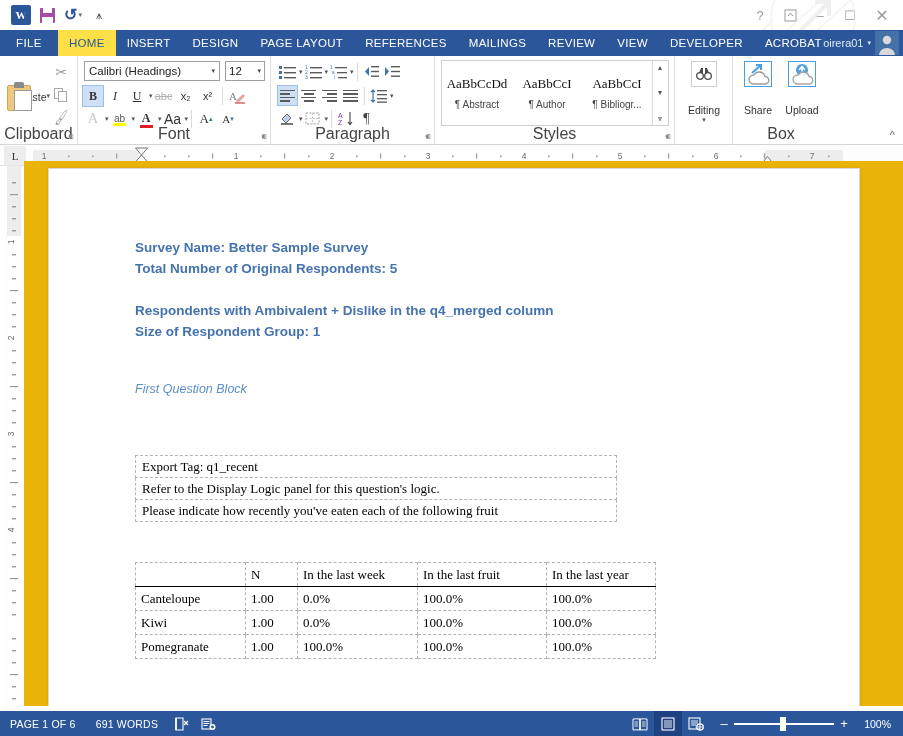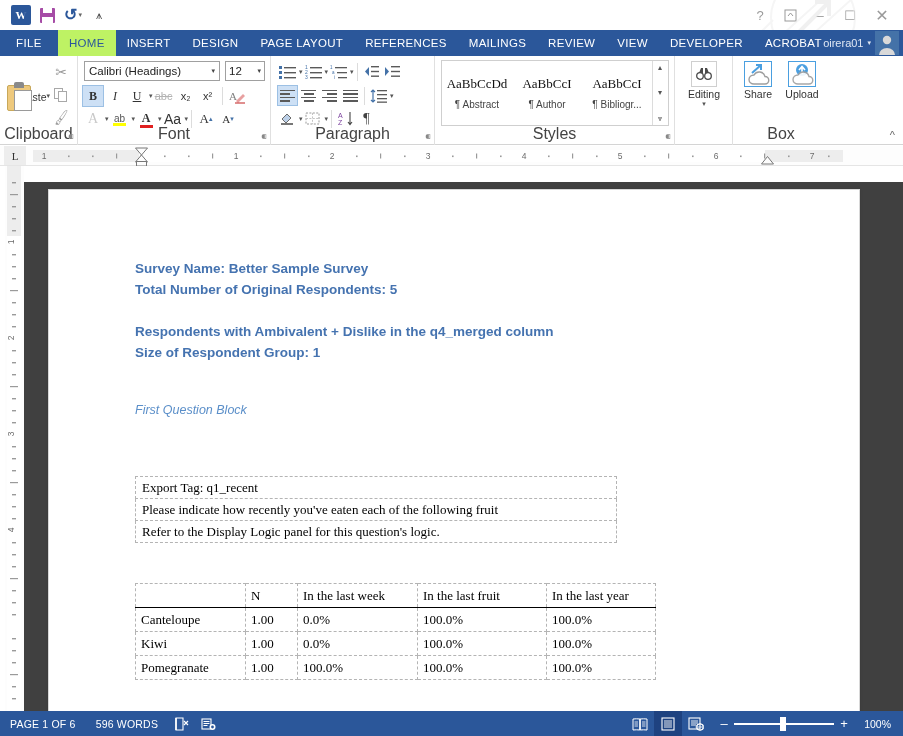--- a/index.html
+++ b/index.html
@@ -79,21 +79,21 @@
   .file-tab {
     width: 58px; background: #2b579a; color: #fff;
     display: flex; align-items: center; justify-content: center;
     font-size: 11.5px; letter-spacing: .4px; cursor: pointer;
   }
   .tab {
     padding: 0 11px; display: flex; align-items: center;
     color: #ffffff; font-size: 11.5px; letter-spacing: .3px; cursor: pointer;
     white-space: nowrap;
   }
-  .tab.active { background: #bef264; color: #2b579a; text-align: center; }
+  .tab.active { background: #fde047; color: #2b579a; text-align: center; }
   .user-area {
     position: absolute; right: 0; top: 0; height: 26px;
     display: flex; align-items: center; gap: 4px; padding-right: 4px;
   }
   .user-name { color: #dfe7f3; font-size: 11px; }
   .user-caret { color: #dfe7f3; font-size: 7px; }
   .avatar {
     width: 24px; height: 24px; background: #4472a8;
     display: flex; align-items: flex-end; justify-content: center;
     overflow: hidden;
@@ -227,21 +227,21 @@
 
   
   #g-box { left: 733px; width: 96px; border-right: none; }
   .boxbtn {
     position: absolute; top: 5px; width: 42px;
     display: flex; flex-direction: column; align-items: center; cursor: pointer;
   }
   .box-ico {
     width: 28px; height: 26px; border: 1.5px solid #4a9fe0; position: relative; background: #fff;
   }
-  .box-label { font-size: 10.5px; color: #333; margin-top: 1px; }
+  .box-label { font-size: 10.5px; color: #333; margin-top: 17px; }
   .ribbon-collapse {
     position: absolute; right: 8px; bottom: 3px; font-size: 11px; color: #666; cursor: pointer;
   }
 
   
   .ruler-h {
     position: absolute; top: 146px; left: 0; width: 903px; height: 20px;
     background: #fdfdfd; border-bottom: 1px solid #e5e5e5;
   }
   .tab-selector {
@@ -261,22 +261,22 @@
   .ruler-v {
     position: absolute; top: 166px; left: 5px; width: 19px; height: 545px;
     background: #fdfdfd;
   }
   .rv-track {
     position: absolute; left: 2px; top: 0; width: 14px; background: #ededed;
   }
 
   
   .doc-area {
-    position: absolute; top: 182px; left: 24px; width: 879px; height: 545px;
-    background: #404040; overflow: hidden;
+    position: absolute; top: 161px; left: 24px; width: 879px; height: 545px;
+    background: #eab308; overflow: hidden;
   }
   .page {
     position: absolute; left: 24px; top: 7px; width: 812px; height: 700px;
     background: #ffffff; border: 1px solid #d8d8d8;
     box-shadow: 0 0 3px rgba(0,0,0,.10);
   }
   .page-body { position: absolute; left: 86px; top: 68px; width: 660px; }
 
   .head-line {
     font-family: "Liberation Sans", sans-serif;
@@ -839,24 +839,24 @@
       <div class="sub-head">First Question Block</div>
 
       <div style="height:56px;"></div>
 
       <table class="doc-table" id="tbl-question">
         <tbody>
           <tr>
             <td>Export Tag: q1_recent</td>
           </tr>
           <tr>
-            <td>Please indicate how recently you've eaten each of the following fruit</td>
+            <td>Refer to the Display Logic panel for this question's logic.</td>
           </tr>
           <tr>
-            <td>Refer to the Display Logic panel for this question's logic.</td>
+            <td>Please indicate how recently you've eaten each of the following fruit</td>
           </tr>
         </tbody>
       </table>
 
       <div style="height:40px;"></div>
 
       <table class="doc-table" id="tbl-results">
         <tbody>
           <tr>
             <td style="width:110px;"></td>
@@ -888,21 +888,21 @@
           </tr>
         </tbody>
       </table>
 
     </div>
   </div>
 </div>
 
 <div class="statusbar">
   <span class="sb-item">PAGE 1 OF 6</span>
-  <span class="sb-item">596 WORDS</span>
+  <span class="sb-item">691 WORDS</span>
   <span class="sb-ico">
     <svg width="15" height="14" viewBox="0 0 15 14">
       <path d="M2 1 L9 1 L9 13 L2 13 z" fill="none" stroke="#fff" stroke-width="1.1"></path>
       <path d="M2 1 L2 13" stroke="#fff" stroke-width="1.6"></path>
       <path d="M10 4 L14 8 M14 4 L10 8" stroke="#fff" stroke-width="1.2"></path>
     </svg>
   </span>
   <span class="sb-ico">
     <svg width="15" height="14" viewBox="0 0 15 14">
       <rect x="1" y="2" width="9" height="10" fill="none" stroke="#fff" stroke-width="1.1"></rect>

